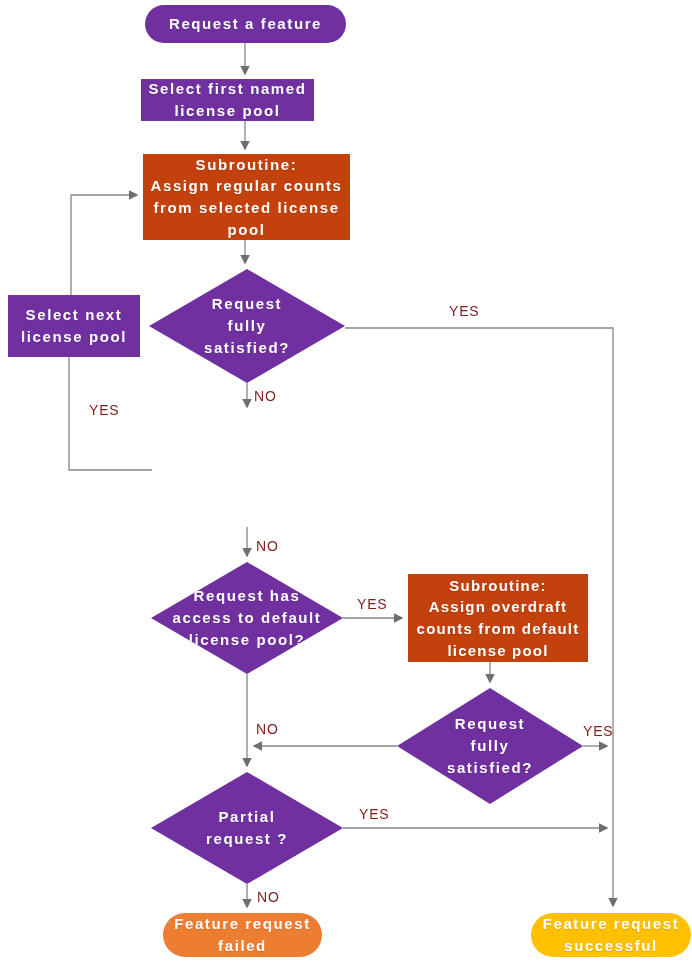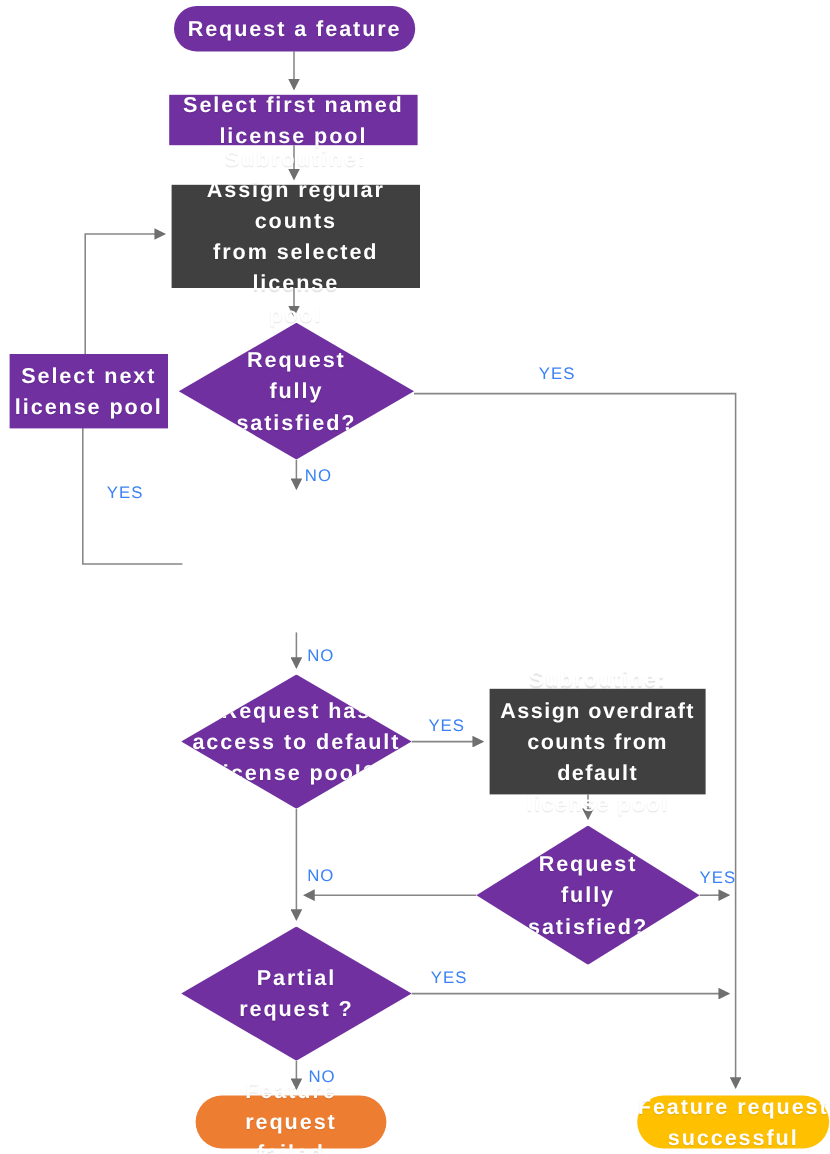--- a/index.html
+++ b/index.html
@@ -20,38 +20,38 @@
     width: 692px; height: 962px;
   }
   .node {
     position: absolute;
     display: flex;
     align-items: center;
     justify-content: center;
     text-align: center;
     color: #ffffff;
     font-weight: bold;
-    font-size: 18px;
+    font-size: 15px;
     line-height: 1.45;
     letter-spacing: 1.6px;
     white-space: pre-line;
     box-sizing: border-box;
     text-shadow: 0 1px 1px rgba(0,0,0,0.12);
   }
   .purple { background: #7030A0; }
-  .green  { background: #404040; }
+  .green  { background: #c2410c; }
   .orange { background: #ED7D31; }
   .yellow { background: #FFC000; }
   .pill   { border-radius: 999px; }
   .diamond {
     clip-path: polygon(50% 0%, 100% 50%, 50% 100%, 0% 50%);
   }
   .edge-label {
     position: absolute;
-    color: #3b82f6;
+    color: #7f1d1d;
     font-size: 14px;
     letter-spacing: 0.8px;
     white-space: nowrap;
   }
 </style>
 </head>
 <body>
 
 <div class="canvas">
 
@@ -75,21 +75,21 @@
       <polyline points="397,746 254,746" marker-end="url(#arr)"></polyline>
       <polyline points="247,674 247,766" marker-end="url(#arr)"></polyline>
       <polyline points="583,746 607,746" marker-end="url(#arr)"></polyline>
       <polyline points="343,828 607,828" marker-end="url(#arr)"></polyline>
       <polyline points="247,884 247,907" marker-end="url(#arr)"></polyline>
     </g>
   </svg>
 
   <div class="node pill purple" style="left:145px; top:5px; width:201px; height:38px;">Request a feature</div>
 
-  <div class="node purple" style="left:141px; top:79px; width:207px; height:42px;">Select first named
+  <div class="node purple" style="left:141px; top:79px; width:173px; height:42px;">Select first named
 license pool</div>
 
   <div class="node green" style="left:143px; top:154px; width:207px; height:86px;">Subroutine:
 Assign regular counts
 from selected license
 pool</div>
 
   <div class="node diamond purple" style="left:149px; top:269px; width:196px; height:114px;">Request
 fully
 satisfied?</div>

